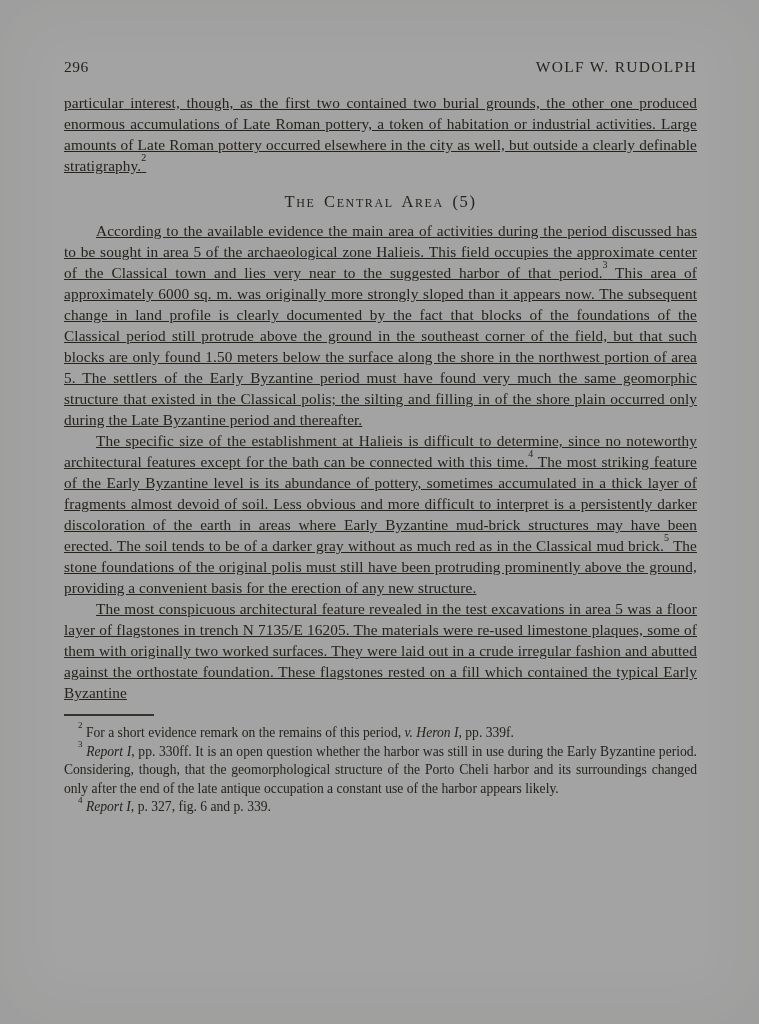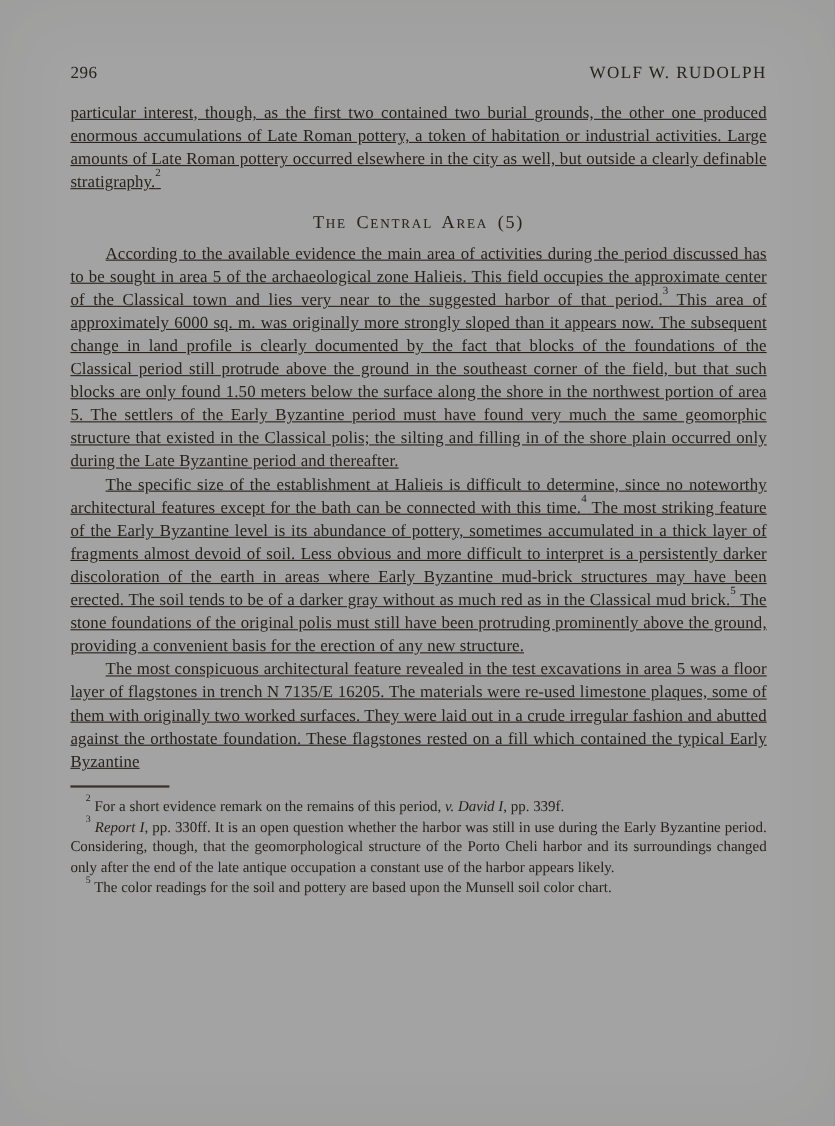--- a/index.html
+++ b/index.html
@@ -102,22 +102,22 @@
 
       <p class="para"><span>The specific size of the establishment at Halieis is difficult to determine, since no noteworthy architectural features except for the bath can be connected with this time.</span><sup class="fnref">4</sup><span> The most striking feature of the Early Byzantine level is its abundance of pottery, sometimes accumulated in a thick layer of fragments almost devoid of soil. Less obvious and more difficult to interpret is a persistently darker discoloration of the earth in areas where Early Byzantine mud-brick structures may have been erected. The soil tends to be of a darker gray without as much red as in the Classical mud brick.</span><sup class="fnref">5</sup><span> The stone foundations of the original polis must still have been protruding prominently above the ground, providing a convenient basis for the erection of any new structure.</span></p>
 
       <p class="para"><span>The most conspicuous architectural feature revealed in the test excavations in area 5 was a floor layer of flagstones in trench N 7135/E 16205. The materials were re-used limestone plaques, some of them with originally two worked surfaces. They were laid out in a crude irregular fashion and abutted against the orthostate foundation. These flagstones rested on a fill which contained the typical Early Byzantine</span></p>
     </div>
 
     <div class="footnotes">
       <div class="fn-rule"></div>
 
 
-      <p class="fn"><sup class="fnref">2</sup> <span>For a short evidence remark on the remains of this period, </span><i>v. David I</i><span>, pp. 339f.</span></p>
+      <p class="fn"><sup class="fnref">2</sup> <span>For a short evidence remark on the remains of this period, </span><i>v. Heron I</i><span>, pp. 339f.</span></p>
 
       <p class="fn"><sup class="fnref">3</sup> <i>Report I</i><span>, pp. 330ff. It is an open question whether the harbor was still in use during the Early Byzantine period. Considering, though, that the geomorphological structure of the Porto Cheli harbor and its surroundings changed only after the end of the late antique occupation a constant use of the harbor appears likely.</span></p>
 
+      <p class="fn"><sup class="fnref">4</sup> <i>Report I</i><span>, p. 327, fig. 6 and p. 339.</span></p>
 
-      <p class="fn"><sup class="fnref">5</sup> <span>The color readings for the soil and pottery are based upon the Munsell soil color chart.</span></p>
     </div>
 
   </div>
 </div>
 
 </body></html>

